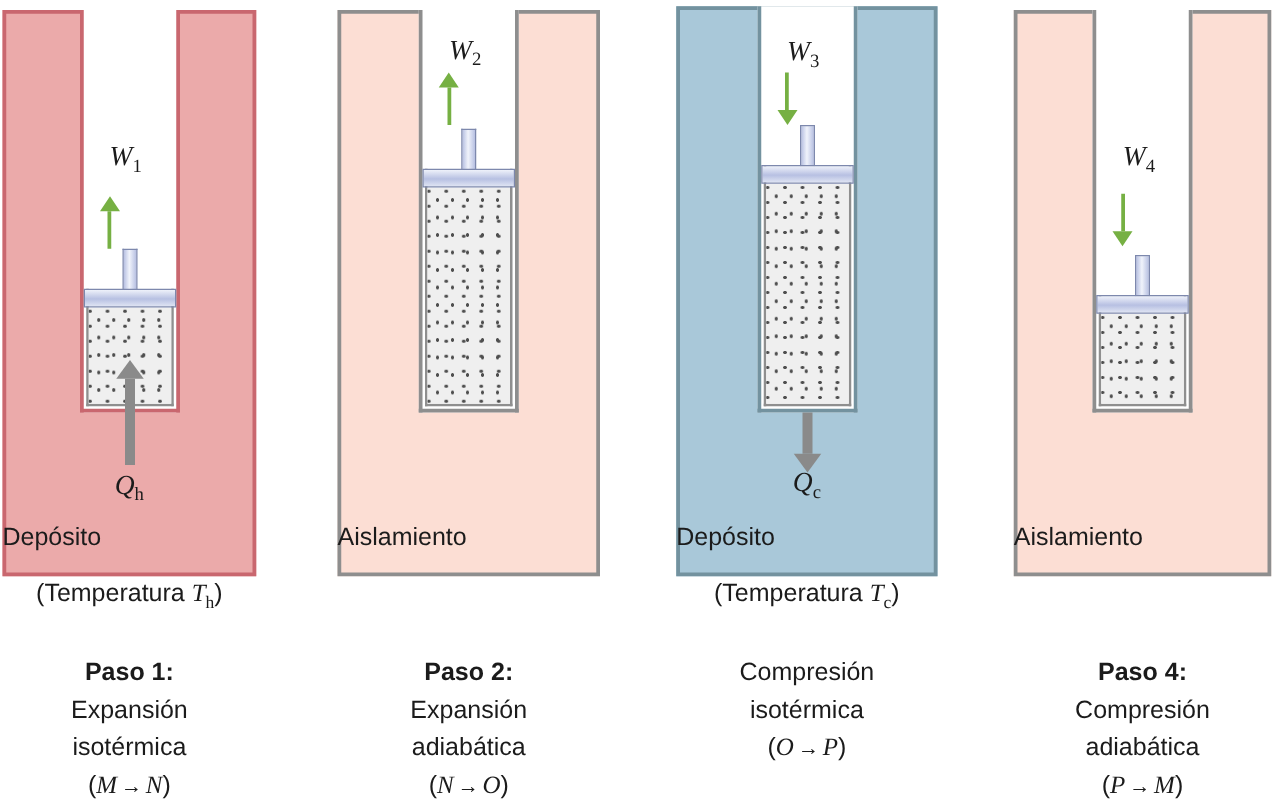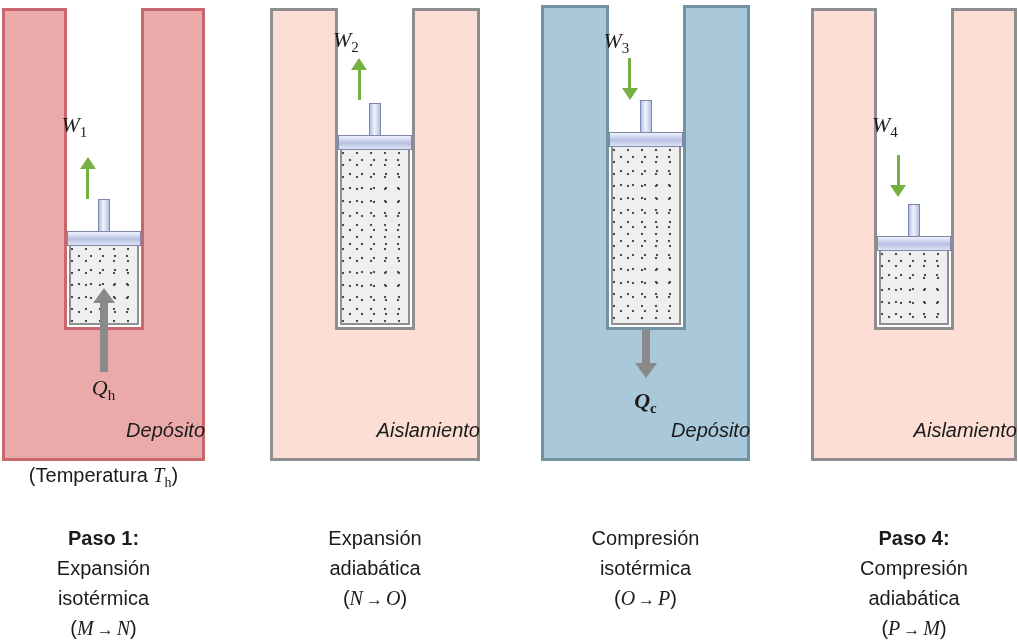--- a/index.html
+++ b/index.html
@@ -77,27 +77,27 @@
   .q-arrow .head { width:0; height:0; border-left:11px solid transparent; border-right:11px solid transparent; }
   .q-arrow.up .head   { border-bottom:15px solid #8a8a8a; }
   .q-arrow.down .head { border-top:15px solid #8a8a8a; }
   .q-arrow .shaft { width:8px; flex:1; background:#8a8a8a; }
   .p1 .q-arrow { top:288px; height:84px; }
   .p3 .q-arrow { top:330px; height:48px; }
 
   
   .math { font-family:"Liberation Serif", serif; font-style:italic; font-size:22px; z-index:6; }
   .math sub { font-style:normal; font-size:15px; font-family:"Liberation Serif", serif; }
-  .w-label { position:absolute; left:calc(50% - 42px); width:52px; text-align:left; }
+  .w-label { position:absolute; left:calc(50% - 42px); width:52px; text-align:right; }
   .p1 .w-label { top:112px; } .p2 .w-label { top:27px; }
   .p3 .w-label { top:28px; }  .p4 .w-label { top:112px; }
   .q-label { position:absolute; left:calc(50% - 30px); width:60px; text-align:center; }
-  .p1 .q-label { top:375px; } .p3 .q-label { top:388px;font-weight:bold; }
-
-  .container-label { position:absolute; top:419px; left:0; right:0; text-align:right; font-size:20px;font-style:italic; }
+  .p1 .q-label { top:375px; } .p3 .q-label { top:373px; }
+
+  .container-label { position:absolute; top:419px; left:0; right:0; text-align:left; font-size:20px; }
 
   .temp-note { position:absolute; top:464px; left:-8px; right:-8px; text-align:center; font-size:20px; }
   .temp-note .math { font-size:20px; }
   .temp-note sub { font-size:14px; }
 
   .caption { position:absolute; top:523px; left:-10px; right:-10px; text-align:center;
              font-size:20px; line-height:30px; }
   .caption .step { font-weight:bold; }
   .caption .mvar { font-family:"Liberation Serif", serif; font-style:italic; }
   .caption .tr-arrow { margin:0 3px; font-size:17px; }
@@ -141,20 +141,21 @@
     <div class="gas"></div>
     <div class="rod"></div>
     <div class="piston"></div>
     <div class="w-arrow up">
       <div class="head"></div>
       <div class="shaft"></div>
     </div>
     <div class="w-label math"><span>W</span><sub>2</sub></div>
     <div class="container-label">Aislamiento</div>
     <div class="caption">
+      <div class="step">Paso 2:</div>
       <div>Expansión</div>
       <div>adiabática</div>
       <div><span>(</span><span class="mvar">N</span><span class="tr-arrow">→</span><span class="mvar">O</span><span>)</span></div>
     </div>
   </div>
 
   <div class="panel p3">
     <div class="block"></div>
     <div class="slot"></div>
     <div class="cylinder"></div>
@@ -165,20 +166,21 @@
       <div class="shaft"></div>
       <div class="head"></div>
     </div>
     <div class="w-label math"><span>W</span><sub>3</sub></div>
     <div class="q-arrow down">
       <div class="shaft"></div>
       <div class="head"></div>
     </div>
     <div class="q-label math"><span>Q</span><sub>c</sub></div>
     <div class="container-label">Depósito</div>
+    <div class="temp-note"><span>(Temperatura </span><span class="math"><span>T</span><sub>c</sub></span><span>)</span></div>
     <div class="caption">
       <div>Compresión</div>
       <div>isotérmica</div>
       <div><span>(</span><span class="mvar">O</span><span class="tr-arrow">→</span><span class="mvar">P</span><span>)</span></div>
     </div>
   </div>
 
   <div class="panel p4">
     <div class="block"></div>
     <div class="slot"></div>

